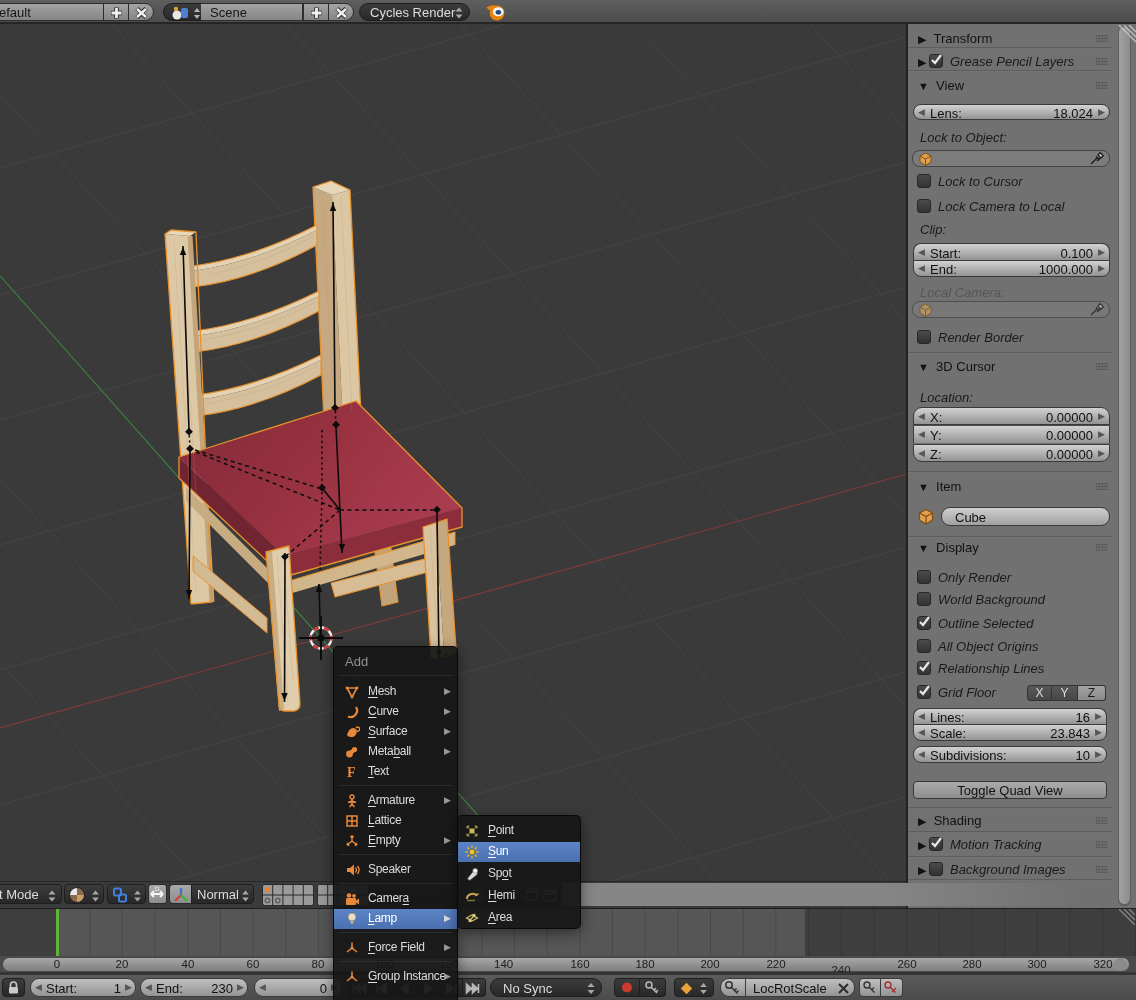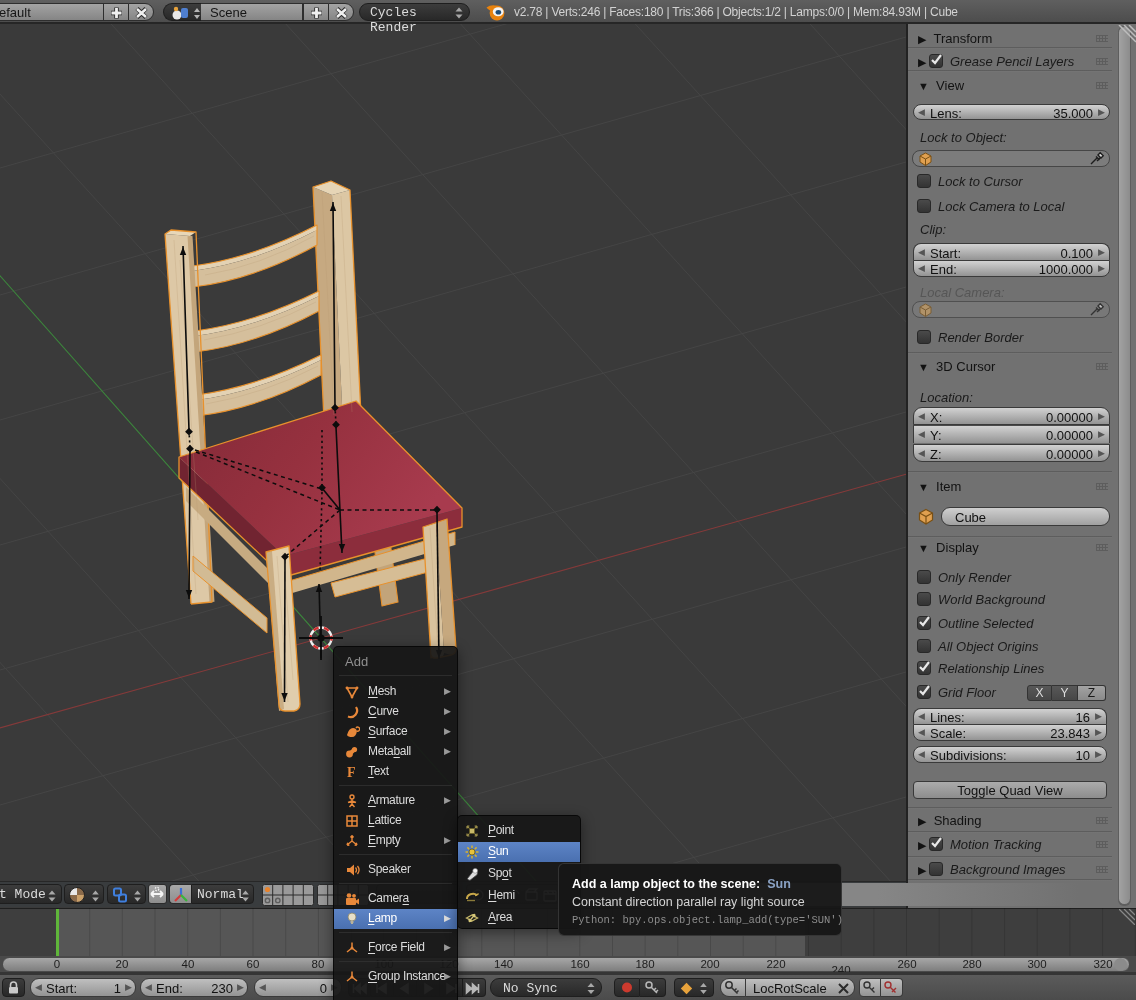--- a/index.html
+++ b/index.html
@@ -5,21 +5,21 @@
 * { margin:0; padding:0; box-sizing:border-box; }
 html,body { width:1136px; height:1000px; overflow:hidden; background:#3a3a3a;
   font-family:"Liberation Sans", sans-serif; }
 #stage { position:relative; width:1136px; height:1000px;padding-left:36px; }
 .abs { position:absolute; }
 
 
 #infohead { left:0; top:0; width:1136px; height:24px;
   background:linear-gradient(#5f5f5f,#4d4d4d); border-bottom:2px solid #262626; }
 .lightfield { background:linear-gradient(#a3a3a3,#858585); border:1px solid #2e2e2e; color:#161616; }
-.darkpill { background:linear-gradient(#3c3c3c,#282828); border:1px solid #1e1e1e; color:#dcdcdc;font-family:Liberation Mono, monospace; }
+.darkpill { background:linear-gradient(#3c3c3c,#282828); border:1px solid #1e1e1e; color:#dcdcdc; }
 
 
 #d3head { left:0; top:881px; width:908px; height:26px; background:#393c3e; border-top:1px solid #272727; }
 
 
 #tl-canvas { left:0; top:908px; width:1136px; height:48px; background:#3e3e3e; border-top:1px solid #1f1f1f;}
 #tl-range { left:56px; top:909px; width:749px; height:47px; background:#565656; }
 #tl-ruler { left:0; top:956px; width:1136px; height:16px; background:#4a4a4a; }
 #tl-head { left:0; top:975px; width:1136px; height:25px; background:linear-gradient(#5b5b5b,#4b4b4b); }
 #tl-gap { left:0; top:972px; width:1136px; height:3px; background:#353535; }
@@ -219,21 +219,20 @@
       <svg width="14" height="18" style="position:absolute;right:3px;top:0">
           <path d="M3.5,7.5 l3.5,-4 l3.5,4 Z M3.5,10.5 l3.5,4 l3.5,-4 Z" fill="#a8a8a8"></path>
         </svg>
       </div>
     <svg width="22" height="20" class="abs" style="left:485px;top:2px">
       <path d="M1.5,5.5 Q5,2.8 10,3.4 L14,4.5 L9.5,9 L5,8.5 Q2.5,7.2 1.5,5.5 Z" fill="#e8820d"></path>
       <circle cx="12" cy="11" r="7.4" fill="#e8820d"></circle>
       <ellipse cx="13.2" cy="9.8" rx="5.4" ry="4.5" fill="#f4f4f4"></ellipse>
       <ellipse cx="13.4" cy="10.3" rx="2.8" ry="2.3" fill="#1f4c74"></ellipse>
     </svg>
-    <div class="abs" style="left:514px;top:5px;color:#d2d2d2;font-size:12px;letter-spacing:-0.22px">v2.78 | Verts:246 | Faces:180 | Tris:366 | Objects:1/2 | Lamps:0/0 | Mem:84.93M | Cube</div>
   </div>
   <div class="abs" id="d3head">
 
     <div class="abs darkpill" style="left:-46px;top:2px;width:108px;height:20px;border-radius:4px;font-size:13px">
       <span style="position:absolute;left:44px;top:2px">t Mode</span>
       <svg width="14" height="20" style="position:absolute;right:2px;top:1px">
           <path d="M3.5,8.5 l3.5,-4 l3.5,4 Z M3.5,11.5 l3.5,4 l3.5,-4 Z" fill="#a8a8a8"></path>
         </svg>
       </div>
 
@@ -462,21 +461,21 @@
         </svg>
       </div>
     <div class="plabel" style="left:950px;top:54px">Grease Pencil Layers</div>
     <div class="grip" style="left:1096px;top:58px"></div>
     <div class="psep" style="top:70px"></div>
     <div class="phead" style="top:78px"><span style="font-size:11px">▼</span>&nbsp; View</div>
     <div class="grip" style="left:1096px;top:82px"></div>
 
     <div class="slider" style="left:913px;top:104px;width:197px;height:16px;border-radius:8px">
       <span style="position:absolute;left:16px;top:1px">Lens:</span>
-      <span style="position:absolute;right:16px;top:1px">35.000</span>
+      <span style="position:absolute;right:16px;top:1px">18.024</span>
       <span style="position:absolute;left:4px;top:2px;color:#555;font-size:9px">◀</span>
       <span style="position:absolute;right:4px;top:2px;color:#555;font-size:9px">▶</span>
     </div>
     <div class="plabel" style="left:920px;top:130px">Lock to Object:</div>
     <div class="abs" style="left:912px;top:150px;width:198px;height:17px;border-radius:8px;background:#7c7c7c;border:1px solid #464646">
       <svg width="15" height="15" style="position:absolute;left:5px;top:1px">
           <path d="M7.5,1 L13,4 L13,10 L7.5,13.5 L2,10 L2,4 Z" fill="#e0a050" stroke="#7a5014" stroke-width="1"></path>
           <path d="M2,4 L7.5,7 L13,4 M7.5,7 L7.5,13.5" stroke="#7a5014" stroke-width="1" fill="none"></path>
         </svg>
       <svg width="16" height="16" style="position:absolute;right:4px;top:0px">
@@ -765,18 +764,13 @@
       </div>
     <div class="mi" style="top:92px">
         <svg width="16" height="16" style="position:absolute;left:6px;top:2px">
           <path d="M2.5,8 l5.5,-3 5.5,3 -5.5,3 Z" fill="none" stroke="#c8b96a" stroke-width="1.3"></path>
           <path d="M5,11.5 l6,-7 M11,4.5 l-2.8,0.4 M11,4.5 l-0.4,2.8 M5,11.5 l2.8,-0.4 M5,11.5 l0.4,-2.8" stroke="#d8c97a" stroke-width="1.3" fill="none"></path>
         </svg>
         <span class="txt"><u>A</u>rea</span>
       </div>
   </div>
 
-  <div class="abs" style="left:558px;top:863px;width:284px;height:73px;z-index:6;background:rgba(22,22,22,0.95);border:1px solid rgba(110,110,110,0.35);border-radius:6px">
-    <div class="abs" style="left:13px;top:13px;font-size:12.5px;font-weight:bold;color:#fff;white-space:nowrap">Add a lamp object to the scene: <span style="font-weight:bold;color:#8aa2c4">&nbsp;Sun</span></div>
-    <div class="abs" style="left:13px;top:31px;font-size:12.5px;color:#d4d4d4;white-space:nowrap">Constant direction parallel ray light source</div>
-    <div class="abs" style="left:13px;top:50px;font-size:10.5px;color:#8d8d8d;font-family:'Liberation Mono',monospace;white-space:nowrap">Python: bpy.ops.object.lamp_add(type='SUN')</div>
-  </div>
 </div>
 
 </body></html>

